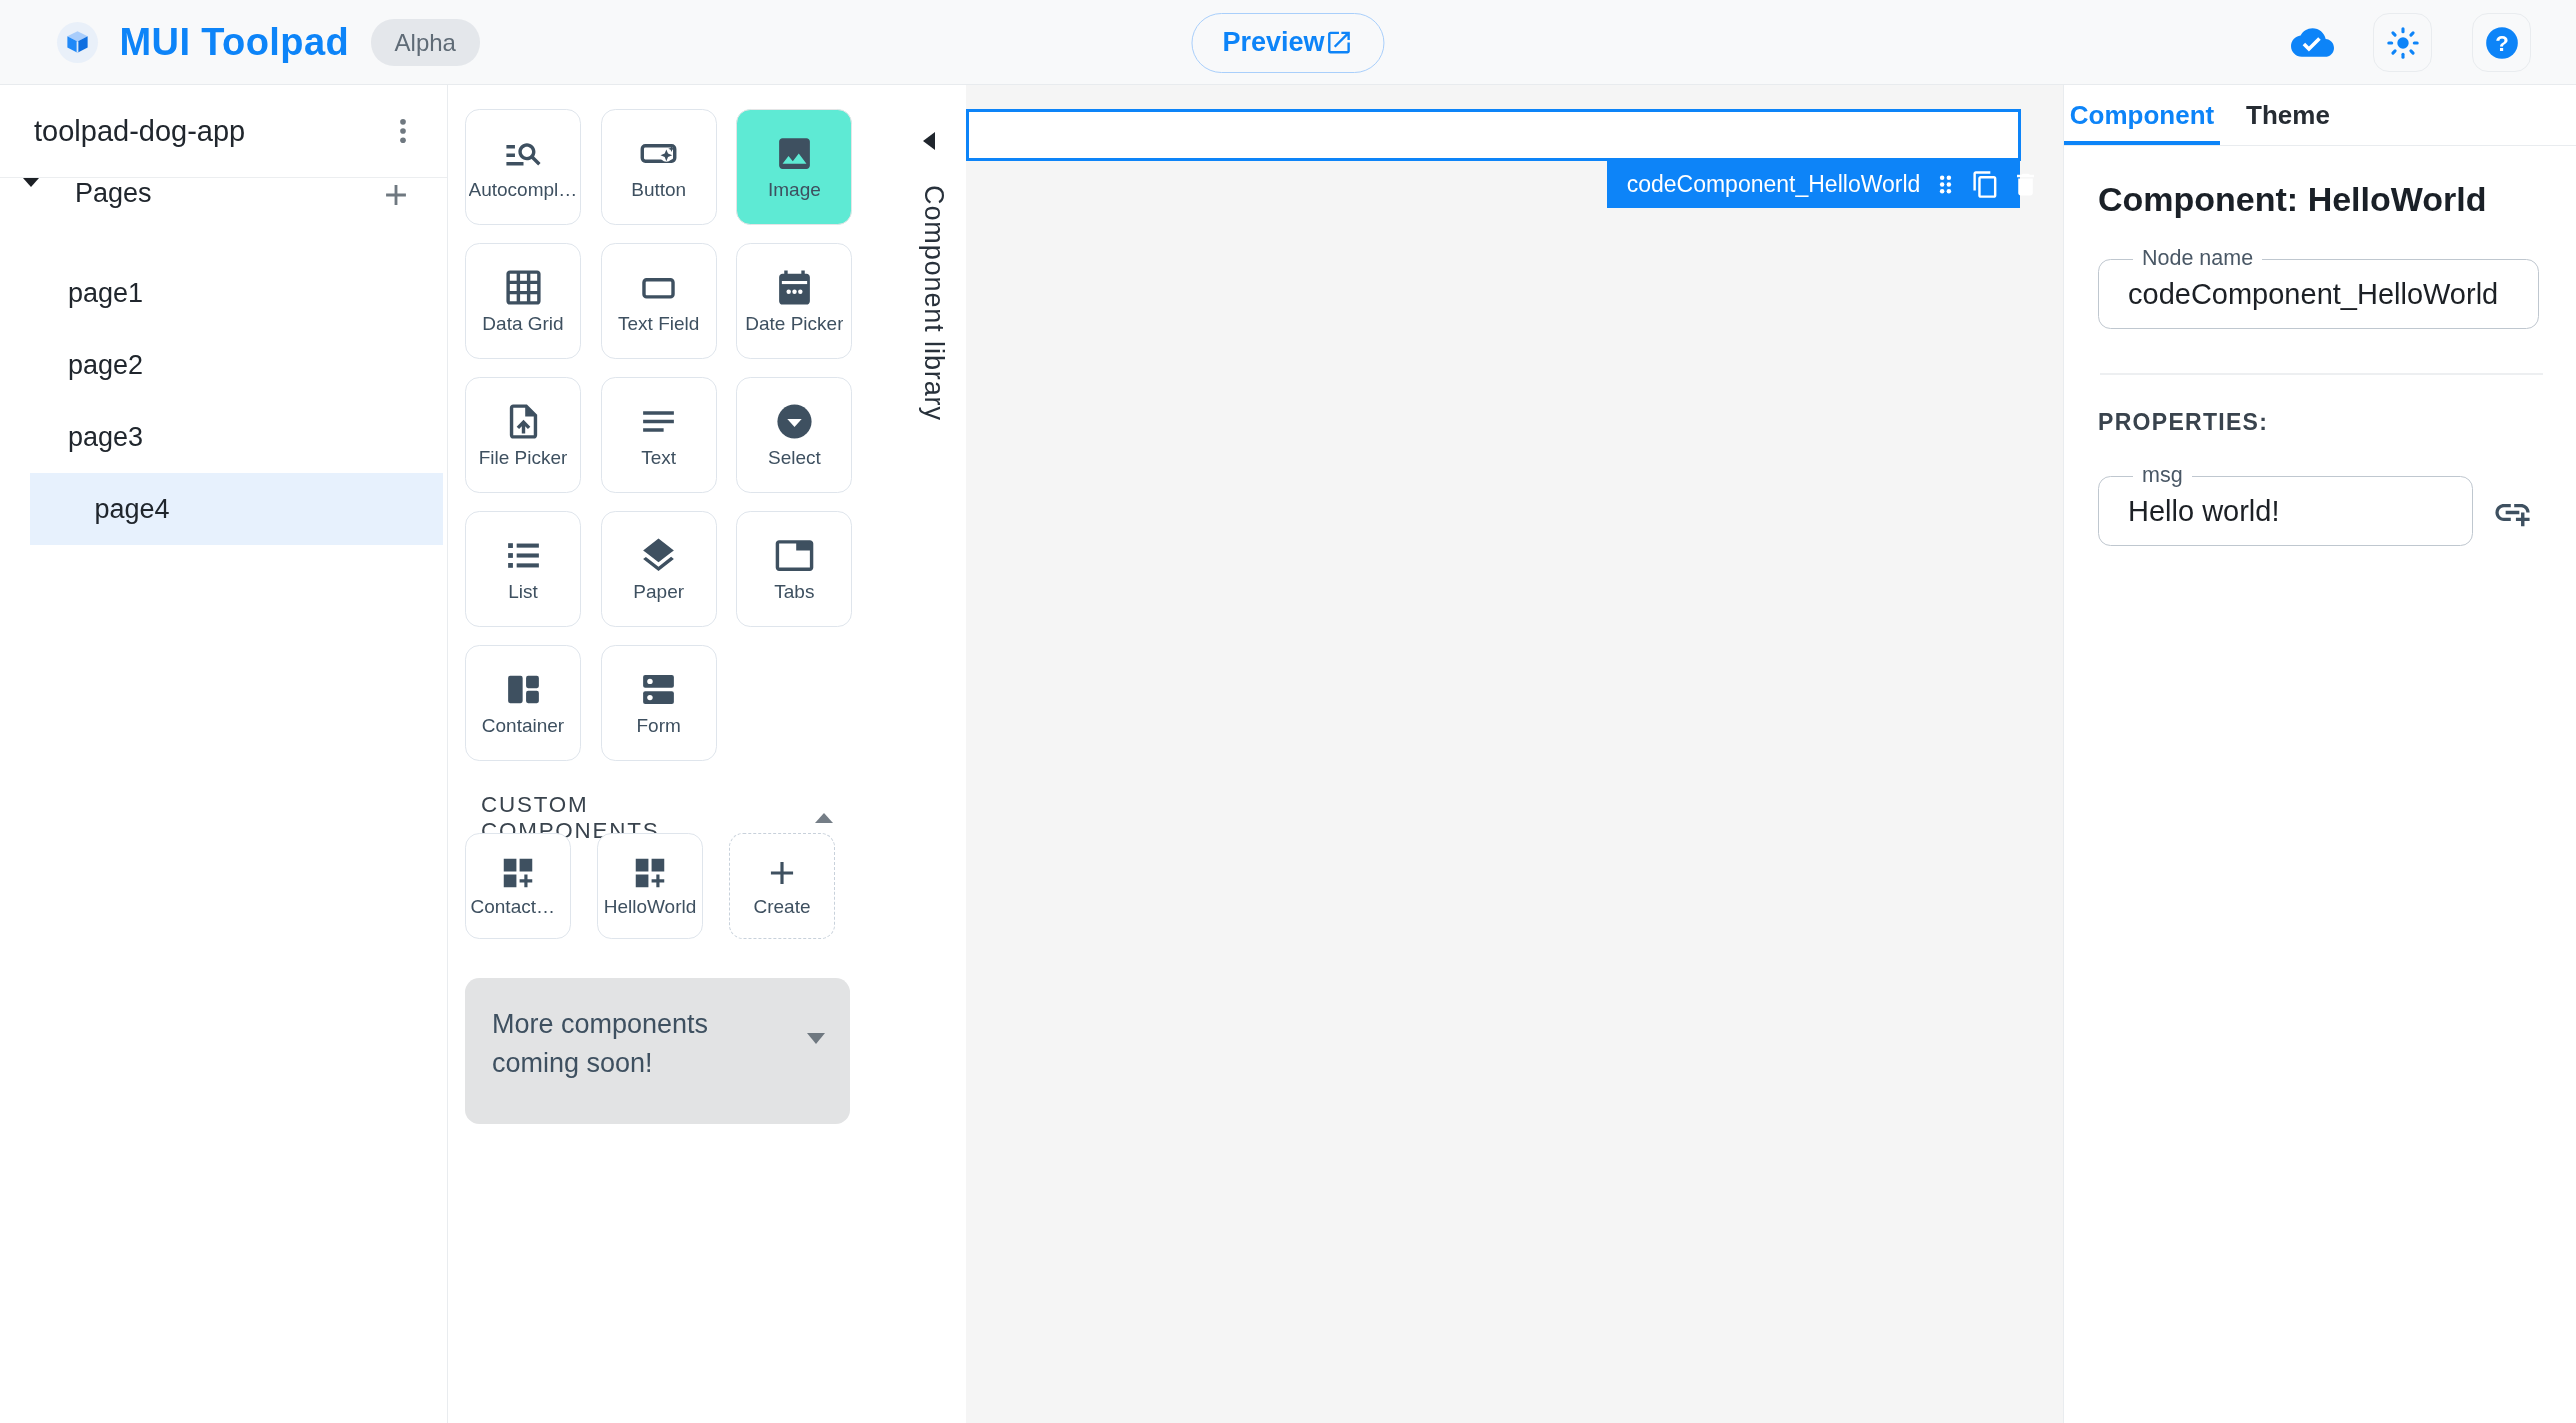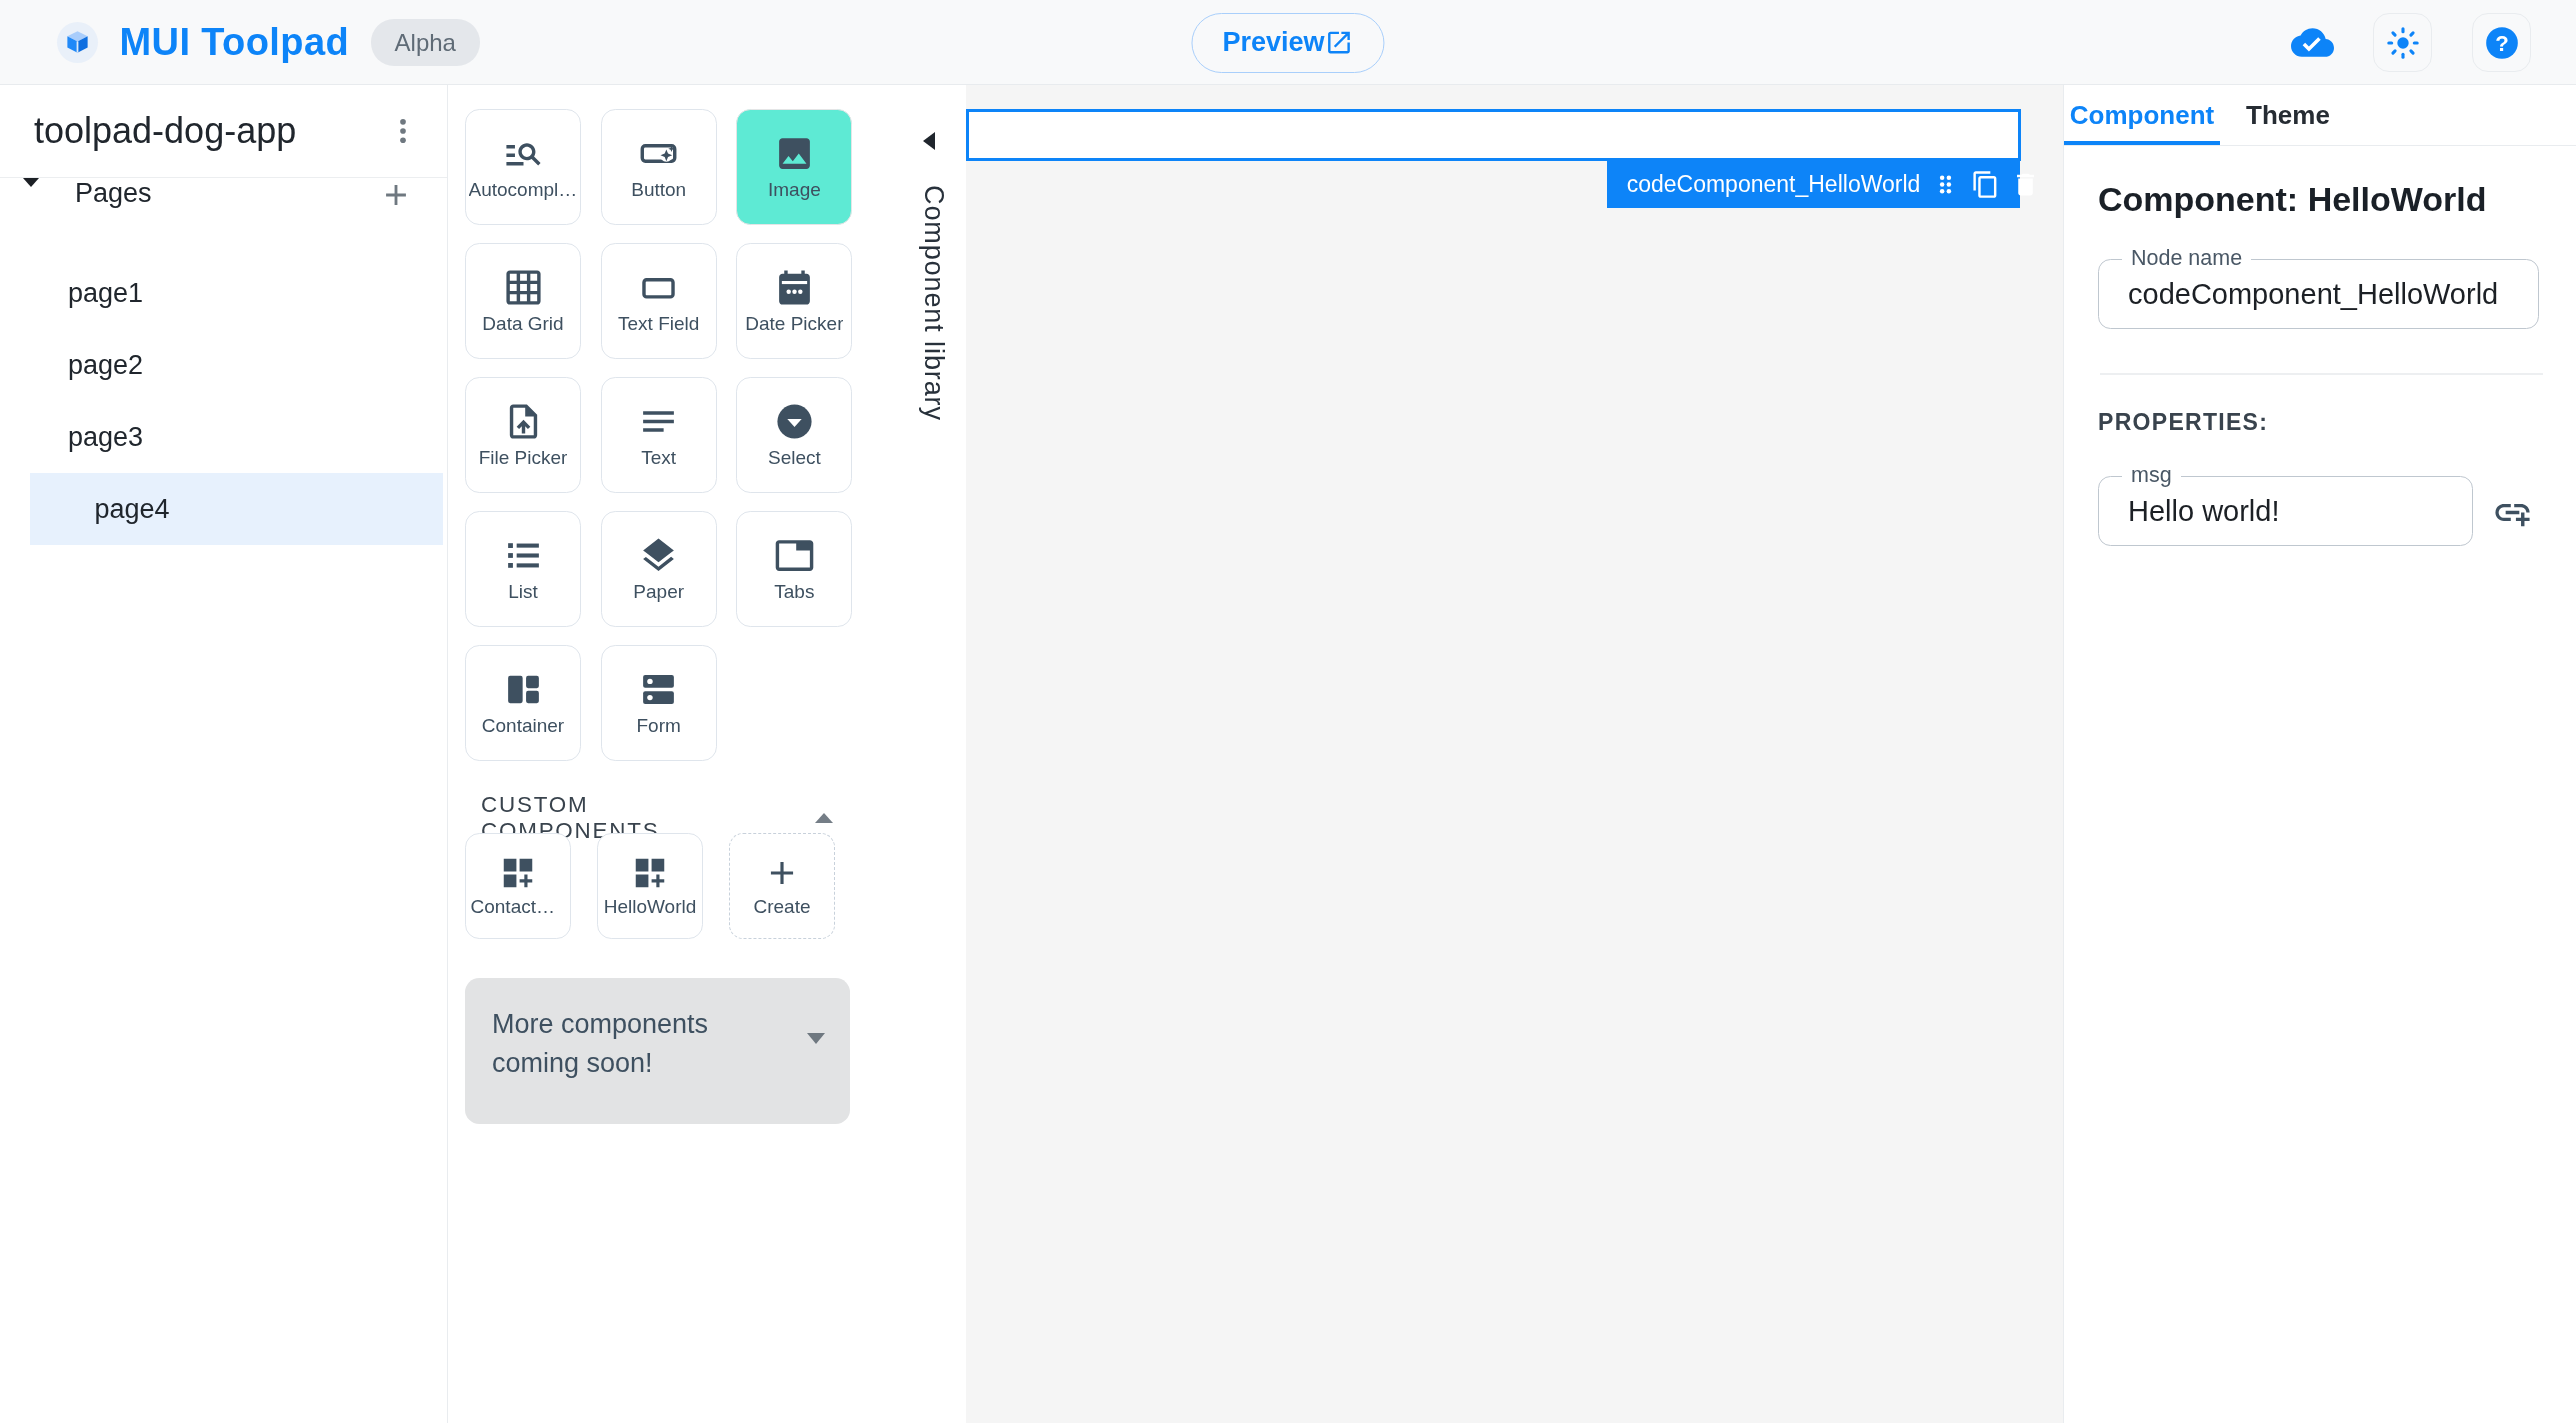--- a/index.html
+++ b/index.html
@@ -24,21 +24,21 @@
     display:flex; align-items:center; justify-content:center; background:#F8F9FA; }
   .cloud-wrap { width:43px; height:43px; display:flex; align-items:center; justify-content:center;
     margin-right:39px; }
   .gap45 { width:40px; }
 
   
   .sidebar { position:absolute; left:0; top:85px; width:448px; bottom:0; background:#fff;
     border-right:1.8px solid #E9ECEF; }
   .sidebar-head { height:93px; border-bottom:1.8px solid #ECEEF0; display:flex; align-items:center;
     padding:0 27px 0 34px; justify-content:space-between; }
-  .sidebar-title { font-size:36px; color:#20262D; }
+  .sidebar-title { font-size:29px; color:#20262D; }
   .pages-head { height:79px; display:flex; padding:0 34px 0 23px; }
   .tri-down { width:0; height:0; border-left:8px solid transparent; border-right:8px solid transparent;
     border-top:9.8px solid #1C2025; }
   .pages-label { margin-left:36px; font-size:27px; color:#20262D; flex:1; }
   .page-item { height:72px; display:flex; align-items:center; padding-left:68px;
     font-size:27px; color:#20262D; }
   .page-item.selected { background:#E7F1FD; margin-left:29.5px; margin-right:3.6px; padding-left:65px; }
 
   
   .library { position:absolute; left:448px; top:85px; width:518px; bottom:0; background:#fff; }
@@ -86,21 +86,21 @@
   .inspector { position:absolute; left:2063px; top:85px; width:513px; bottom:0; background:#fff;
     border-left:1.8px solid #E9ECEF; }
   .tabs { position:relative; height:61px; border-bottom:1.8px solid #E9ECEF; display:flex; }
   .tab { height:100%; display:flex; align-items:center; justify-content:center;
     font-size:26px; font-weight:bold; cursor:pointer; }
   .tab.active { color:#0D84F8; width:156px; }
   .tab.inactive { color:#262C33; width:136px; }
   .tab-indicator { position:absolute; left:0; bottom:0; width:156px; height:4.5px; background:#0D84F8; }
   .insp-heading { position:absolute; left:34px; top:95px; font-size:34px; font-weight:bold; color:#1A2027; }
   .field { position:absolute; border:1.8px solid #BFC7CF; border-radius:12.5px; background:#fff; }
-  .field-label { position:absolute; top:-14.3px; left:23px; background:#fff; padding:0 9px;
+  .field-label { position:absolute; top:-14.3px; left:34px; background:#fff; padding:0 9px;
     font-size:21.5px; color:#4A5866; }
   .field input { width:100%; height:100%; border:none; outline:none; background:transparent;
     font-family:inherit; font-size:29px; color:#1C2025; padding:0 18px 0 29px; }
   .node-field { left:34px; top:174px; width:441px; height:70px; }
   .insp-divider { position:absolute; left:36px; top:288px; width:443px; height:1.8px; background:#EDEFF1; }
   .props-label { position:absolute; left:34px; top:324px; font-size:23px; font-weight:bold;
     letter-spacing:1.3px; color:#39434D; }
   .msg-field { left:34px; top:391px; width:375px; height:70px; }
   .addlink-btn { position:absolute; left:424px; top:403px; width:48px; height:48px;
     display:flex; align-items:center; justify-content:center; color:#3E5060; cursor:pointer; }

